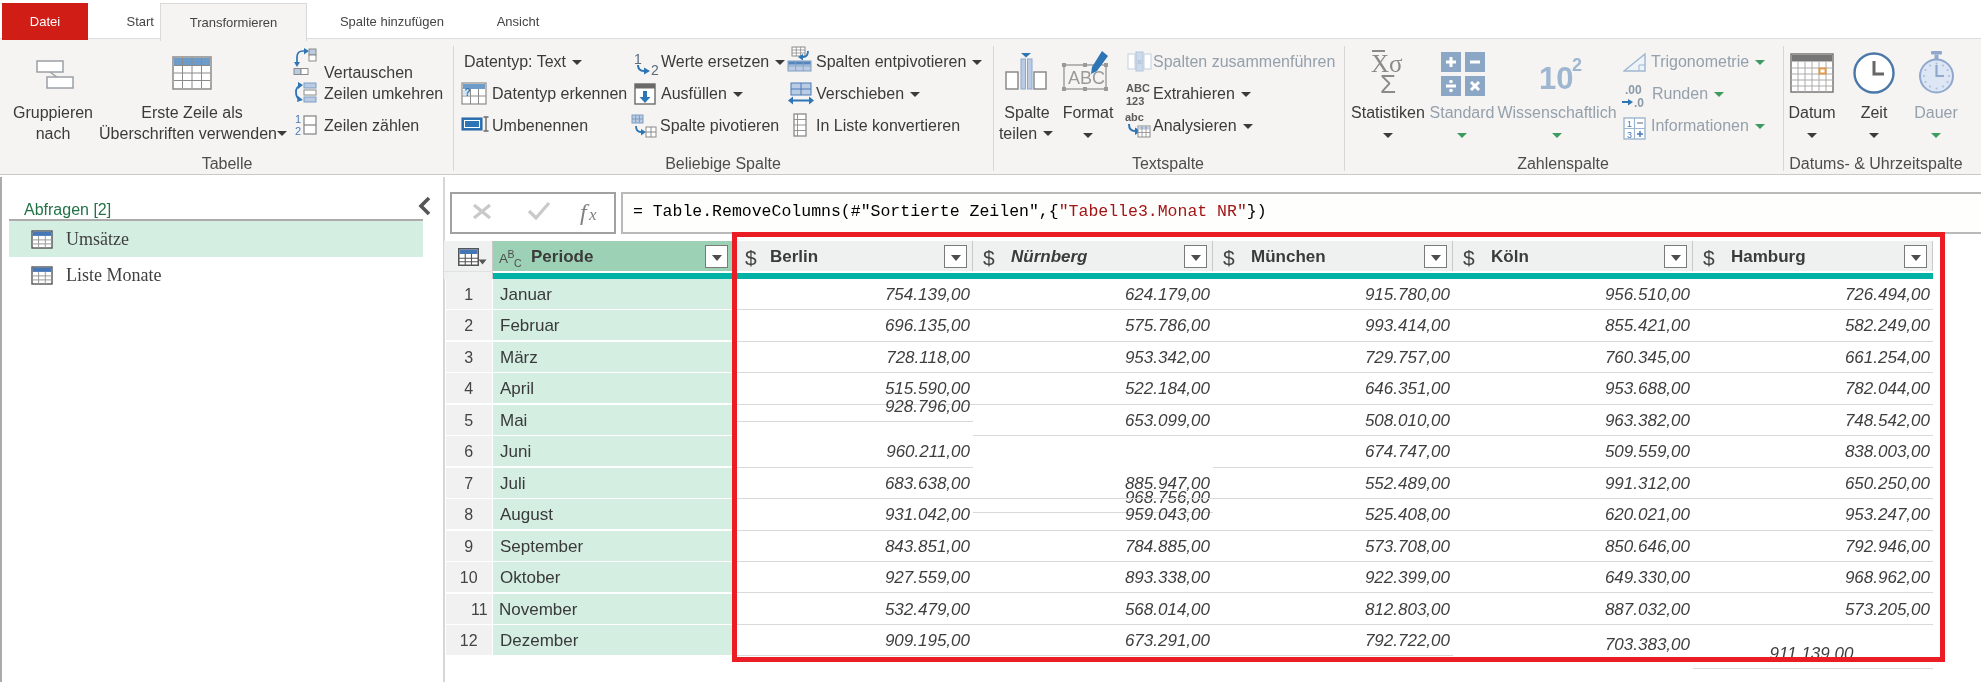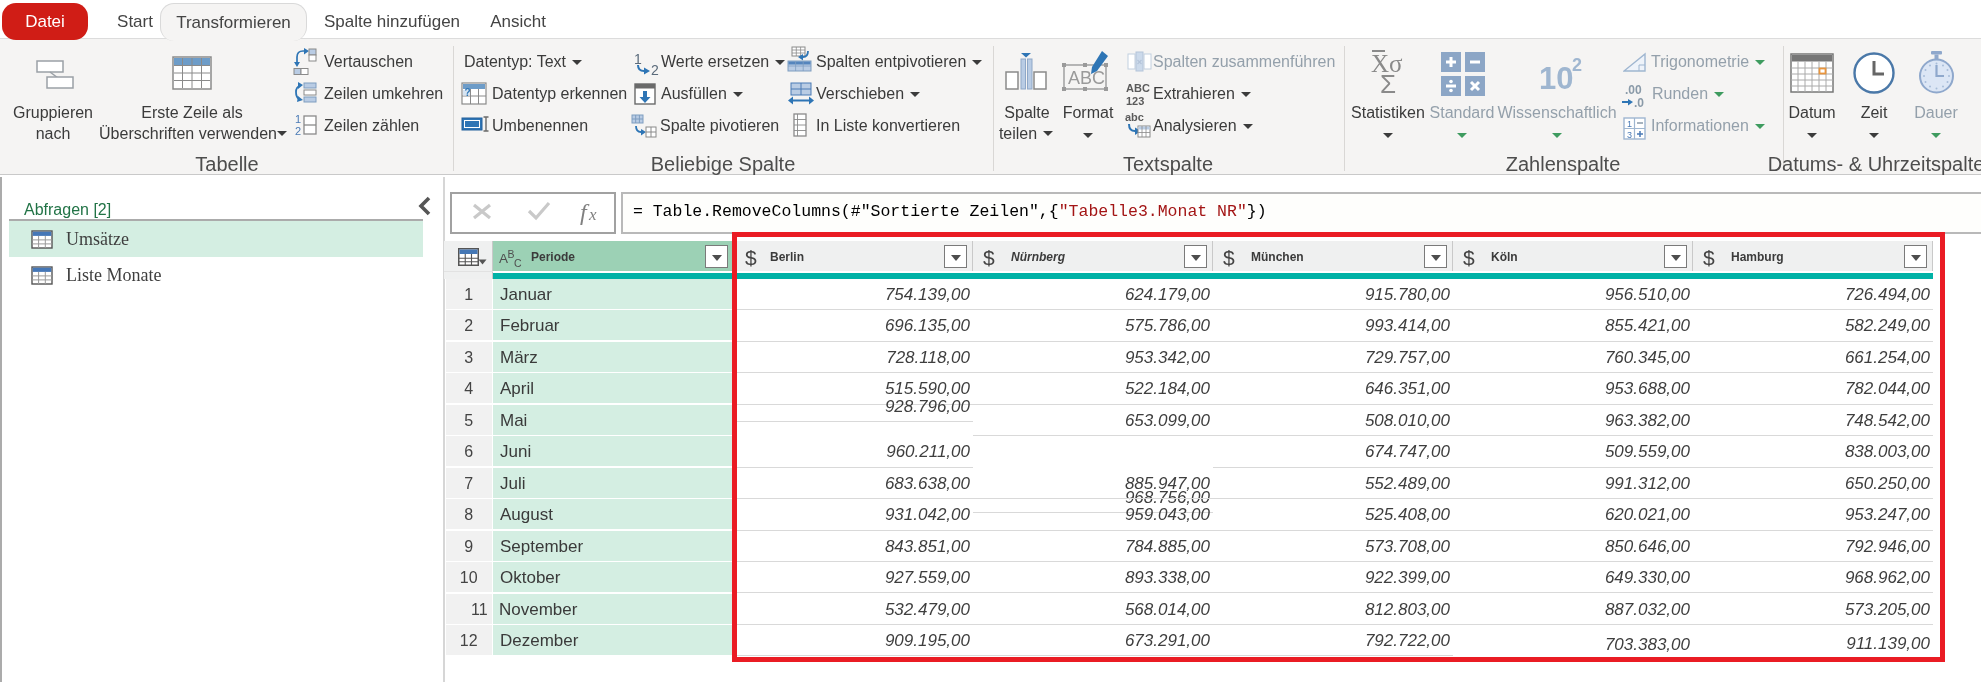--- a/index.html
+++ b/index.html
@@ -1,61 +1,61 @@
 <!DOCTYPE html>
 <html><head>
 <meta charset="utf-8">
 <style>
 * { margin:0; padding:0; box-sizing:border-box; }
 html,body { width:1981px; height:682px; background:#fff; font-family:"Liberation Sans",sans-serif; overflow:hidden; }
 #page { position:relative; width:1981px; height:682px; background:#fff; }
 #tabbar { position:absolute; left:0; top:0; width:1981px; height:40px; background:#fff; }
-.tab { position:absolute; top:3px; height:37px; line-height:37px; font-size:17px; color:#444; text-align:center;border-radius:14px; }
+.tab { position:absolute; top:3px; height:37px; line-height:37px; font-size:13px; color:#444; text-align:center; }
 #tab-datei { left:2px; width:86px; background:#d01d16; color:#fff; }
 #tab-active { left:160px; width:147px; height:38px; background:#f5f4f3; border:1px solid #d9d9d9; border-bottom:none; color:#444; z-index:2; }
 #ribbon { position:absolute; left:0; top:40px; width:1981px; height:135px; background:#f5f4f3; border-bottom:1px solid #c9c9c9; }
 .gsep { position:absolute; top:6px; width:1px; height:125px; background:#d9d7d5; }
-.glabel { position:absolute; top:114px; height:20px; line-height:20px; font-size:20px; color:#4d4d4d; text-align:center; white-space:nowrap; }
+.glabel { position:absolute; top:114px; height:20px; line-height:20px; font-size:16px; color:#4d4d4d; text-align:center; white-space:nowrap; }
 .ritem { position:absolute; height:22px; line-height:22px; font-size:16px; color:#3b3b3b; white-space:nowrap; }
 .bigtxt { position:absolute; font-size:16px; color:#3b3b3b; text-align:center; white-space:nowrap; height:21px; line-height:21px; }
 .dis { color:#94a0ab; }
 .caret { display:inline-block; width:0; height:0; border-left:5px solid transparent; border-right:5px solid transparent; border-top:5px solid #3b3b3b; vertical-align:middle; margin-left:6px; }
 .caret.g { border-top-color:#3e9b5f; }
 .bcaret { position:absolute; width:0; height:0; border-left:5px solid transparent; border-right:5px solid transparent; border-top:5px solid #3b3b3b; }
 .bcaret.g { border-top-color:#3e9b5f; }
 .icon { position:absolute; }
 #lpanel { position:absolute; left:0; top:177px; width:443px; height:505px; background:#fff; border-left:2px solid #ababab; }
 #lpanel .hdr { position:absolute; left:22px; top:24px; font-size:16px; color:#217346; }
 #lpanel .uline { position:absolute; left:7px; top:42px; width:414px; height:2px; background:#ababab; }
 #chev { position:absolute; left:415px; top:19px; }
 #qsel { position:absolute; left:7px; top:44px; width:414px; height:36px; background:#d4eee2; }
 .qrow { position:absolute; left:64px; font-size:18px; color:#3f3f3f; height:36px; line-height:36px;font-family:Liberation Serif, serif; }
 #vsep { position:absolute; left:443px; top:177px; width:2px; height:505px; background:#d6d6d6; }
 #fxbox { position:absolute; left:450px; top:192px; width:166px; height:42px; background:#fff; border:2px solid #a1a1a1; }
 #fbar { position:absolute; left:621px; top:192px; width:1360px; height:42px; background:#fefefc; border:2px solid #b9b9b9; border-right:none; font-family:"Liberation Mono",monospace; font-size:16.5px; color:#000; line-height:36px; white-space:pre; }
 #tbl { position:absolute; left:443px; top:241px; }
 .hcell { position:absolute; top:0; height:30px; background:#eff0f0; border-right:1px solid #c9c9c9; }
-.hname { position:absolute; top:0; height:43px; line-height:32px; font-size:12px; font-weight:bold; color:#3b3b3b; }
+.hname { position:absolute; top:0; height:43px; line-height:32px; font-size:17px; font-weight:bold; color:#3b3b3b; }
 .dollar { position:absolute; top:1px; height:30px; line-height:32px; font-size:21px; color:#444; }
 .dd { position:absolute; top:4px; width:23px; height:23px; background:#fff; border:1px solid #7a7a7a; }
 .dd:after { content:""; position:absolute; left:5.5px; top:9px; width:0; height:0; border-left:5px solid transparent; border-right:5px solid transparent; border-top:6px solid #4d4d4d; }
 #teal { position:absolute; left:50px; top:32px; width:1440px; height:6px; background:#00b2a6; }
 .ncol { position:absolute; top:38px; width:240px; height:378px; background:#fff; }
 .ncell { position:absolute; width:240px; height:31.45px; border-bottom:1px solid #d9d9d9; font-size:17px; font-style:italic; color:#3e3e3e; text-align:right; padding-right:3px; line-height:32.5px; }
 .pcell { position:absolute; left:50px; width:240px; height:30px; background:#d4eee2; font-size:17px; color:#3a3a3a; line-height:32px; padding-left:7px; }
 .rcell { position:absolute; left:3px; width:45.5px; height:30px; background:#f1f1f1; font-size:16px; color:#444; text-align:center; line-height:32px; }
 #redbox { position:absolute; left:732px; top:232px; width:1213px; height:430px; border:5px solid #ea1c24; }
 </style>
 </head>
 <body>
 <div id="page">
 <div id="tabbar">
   <div style="position:absolute;left:0;top:38px;width:1981px;height:2px;background:#f5f4f3;border-top:1px solid #dcdcdc;"></div>
   <div class="tab" id="tab-datei">Datei</div>
-  <div class="tab" style="left:103px;width:64px;">Start</div>
+  <div class="tab" style="left:90px;width:64px;text-align:right;">Start</div>
   <div class="tab" id="tab-active">Transformieren</div>
   <div class="tab" style="left:318px;width:148px;">Spalte hinzufügen</div>
   <div class="tab" style="left:482px;width:72px;">Ansicht</div>
 </div>
 <div id="ribbon">
 <div class="gsep" style="left:453px;"></div>
 <div class="gsep" style="left:993px;"></div>
 <div class="gsep" style="left:1344px;"></div>
 <div class="gsep" style="left:1783px;"></div>
 <div class="glabel" style="left:147px;width:160px;">Tabelle</div>
@@ -249,21 +249,21 @@
         <circle cx="8.5" cy="31" r="1" fill="#a8bcd8"></circle>
         <circle cx="7" cy="25" r="1" fill="#a8bcd8"></circle>
         <circle cx="8.5" cy="19" r="1" fill="#a8bcd8"></circle>
         <circle cx="13" cy="14.5" r="1" fill="#a8bcd8"></circle>
       </svg>
 <div class="bigtxt" style="left:-57px;top:62px;width:220px;">Gruppieren</div>
 <div class="bigtxt" style="left:-57px;top:83px;width:220px;">nach</div>
 <div class="bigtxt" style="left:82px;top:62px;width:220px;">Erste Zeile als</div>
 <div class="bigtxt" style="left:78px;top:83px;width:220px;">Überschriften verwenden</div>
 <div class="bcaret" style="left:277px;top:91px;"></div>
-<div class="ritem" style="left:324px;top:11px;">Vertauschen</div>
+<div class="ritem" style="left:324px;top:22px;">Vertauschen</div>
 <div class="ritem" style="left:324px;top:43px;">Zeilen umkehren</div>
 <div class="ritem" style="left:324px;top:75px;">Zeilen zählen</div>
 <div class="ritem" style="left:464px;top:11px;">Datentyp: Text<span class="caret"></span></div>
 <div class="ritem" style="left:492px;top:43px;">Datentyp erkennen</div>
 <div class="ritem" style="left:492px;top:75px;">Umbenennen</div>
 <div class="ritem" style="left:661px;top:11px;">Werte ersetzen<span class="caret"></span></div>
 <div class="ritem" style="left:661px;top:43px;">Ausfüllen<span class="caret"></span></div>
 <div class="ritem" style="left:660px;top:75px;">Spalte pivotieren</div>
 <div class="ritem" style="left:816px;top:11px;">Spalten entpivotieren<span class="caret"></span></div>
 <div class="ritem" style="left:816px;top:43px;">Verschieben<span class="caret"></span></div>
@@ -443,17 +443,17 @@
         <div class="ncell" style="top:31.45px;">582.249,00</div>
         <div class="ncell" style="top:62.90px;">661.254,00</div>
         <div class="ncell" style="top:94.35px;">782.044,00</div>
         <div class="ncell" style="top:125.80px;">748.542,00</div>
         <div class="ncell" style="top:157.25px;">838.003,00</div>
         <div class="ncell" style="top:188.70px;">650.250,00</div>
         <div class="ncell" style="top:220.15px;">953.247,00</div>
         <div class="ncell" style="top:251.60px;">792.946,00</div>
         <div class="ncell" style="top:283.05px;">968.962,00</div>
         <div class="ncell" style="top:314.50px;">573.205,00</div>
-        <div class="ncell" style="top:349px;">911.139,00</div>
+        <div class="ncell" style="top:359px;text-align:center;">911.139,00</div>
       </div>
 </div>
 <div id="redbox"></div>
 </div>
 
 </body></html>

